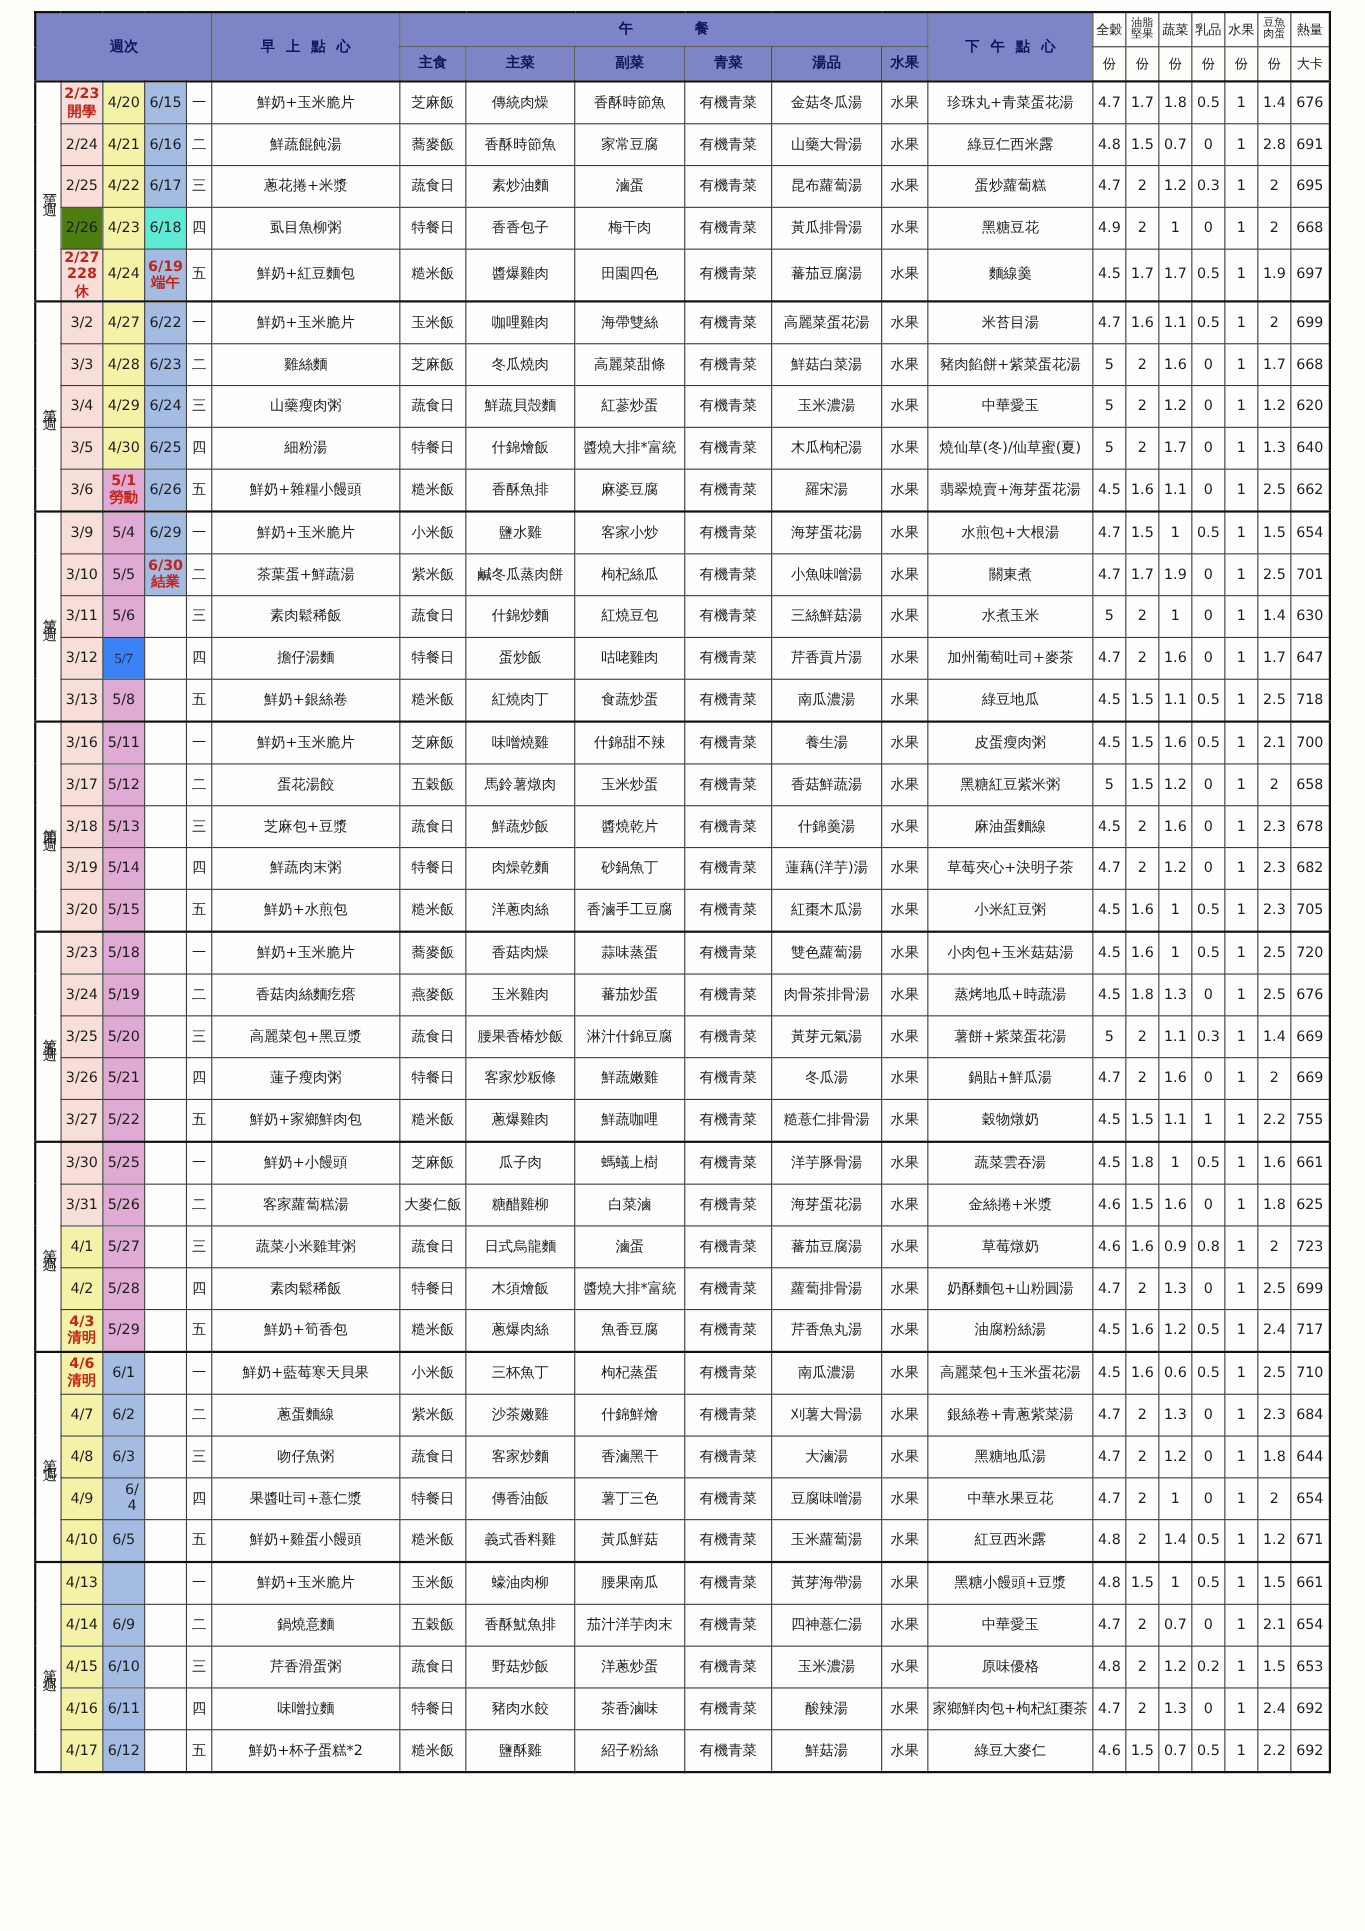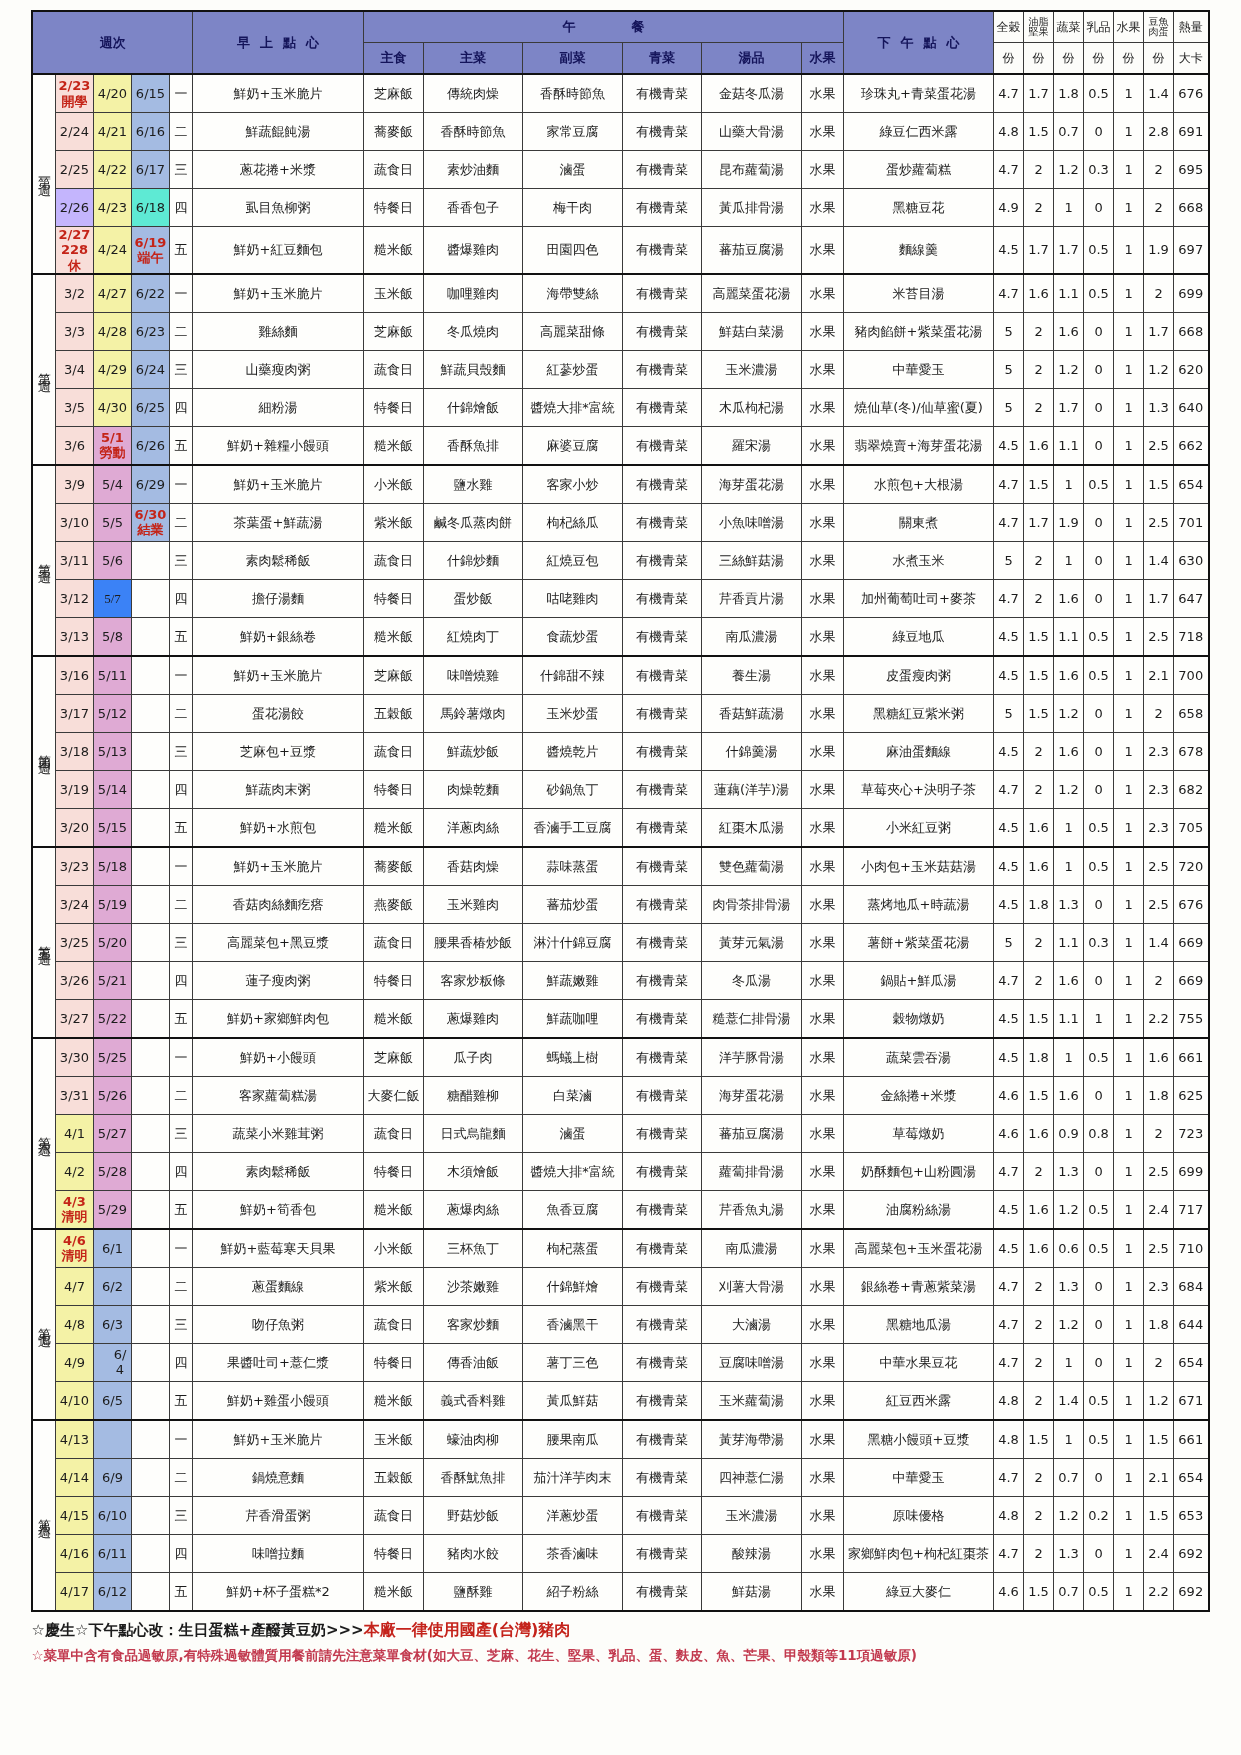--- a/index.html
+++ b/index.html
@@ -149,21 +149,21 @@
           <td class="snk">蛋炒蘿蔔糕</td>
           <td class="num">4.7</td>
           <td class="num">2</td>
           <td class="num">1.2</td>
           <td class="num">0.3</td>
           <td class="num">1</td>
           <td class="num">2</td>
           <td class="num">695</td>
         </tr>
         <tr>
-          <td class="datec" style="background: #c4b5fd; margin-left: 36px;">2/26</td>
+          <td class="datec" style="background: #4d7c0f; margin-left: 36px;">2/26</td>
           <td class="datec" style="background: rgb(244, 242, 166);">4/23</td>
           <td class="datec" style="background: #5eead4;">6/18</td>
           <td class="wd">四</td>
           <td class="dish">虱目魚柳粥</td>
           <td class="dish">特餐日</td>
           <td class="dish">香香包子</td>
           <td class="dish">梅干肉</td>
           <td class="dish">有機青菜</td>
           <td class="dish">黃瓜排骨湯</td>
           <td class="dish">水果</td>
@@ -948,19 +948,13 @@
           <td class="num">4.6</td>
           <td class="num">1.5</td>
           <td class="num">0.7</td>
           <td class="num">0.5</td>
           <td class="num">1</td>
           <td class="num">2.2</td>
           <td class="num">692</td>
         </tr>
       </tbody>
     </table>
-  <div class="footnotes">
-    <div class="fn1">
-      <span>☆慶生☆下午點心改：生日蛋糕+產醱黃豆奶&gt;&gt;&gt;</span><span class="redpart">本廠一律使用國產(台灣)豬肉</span>
-    </div>
-    <div class="fn2">☆菜單中含有食品過敏原,有特殊過敏體質用餐前請先注意菜單食材(如大豆、芝麻、花生、堅果、乳品、蛋、麩皮、魚、芒果、甲殼類等11項過敏原)</div>
-  </div>
 </div>
 
 </body></html>

